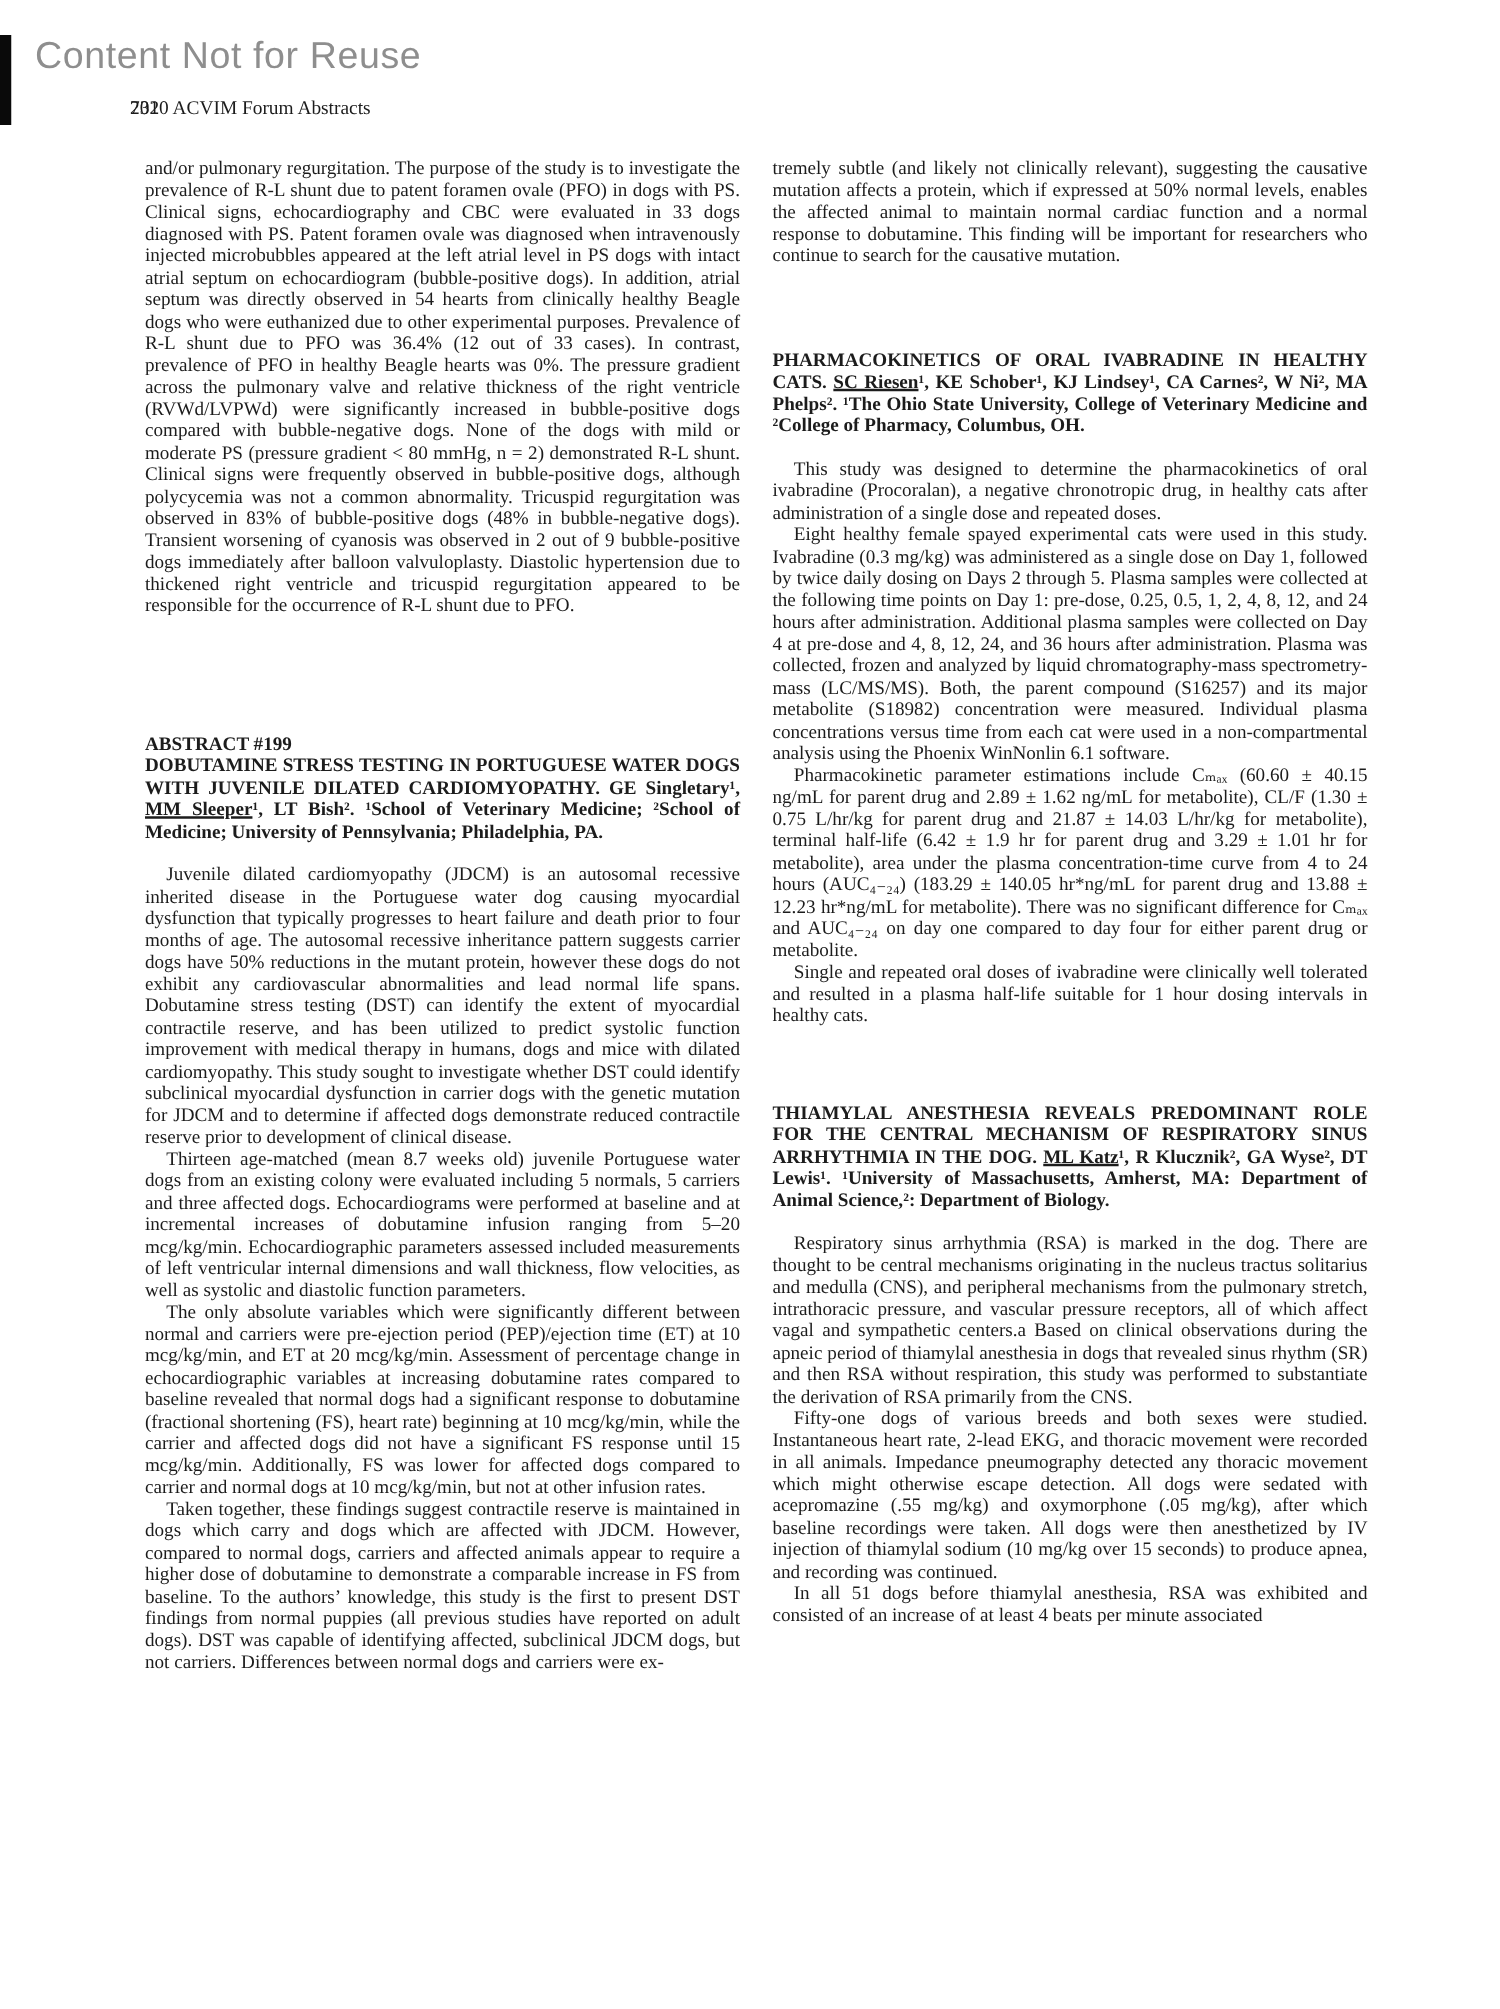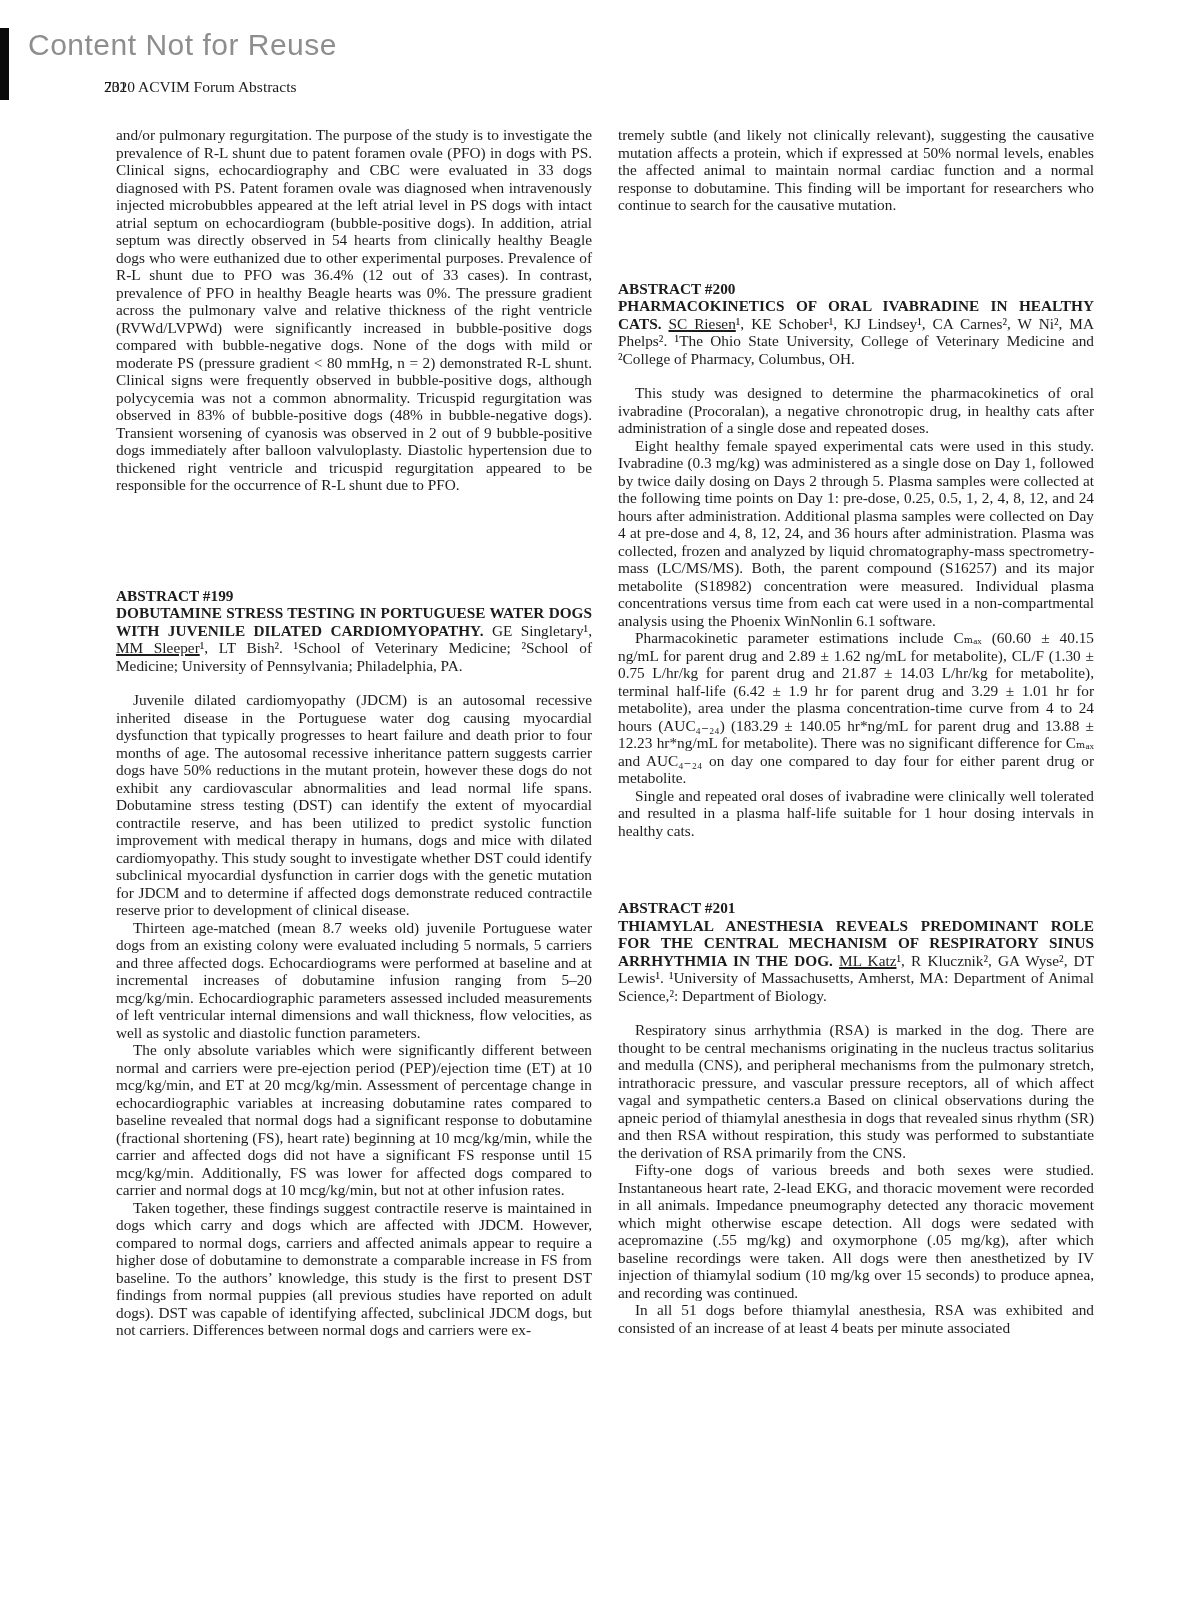--- a/index.html
+++ b/index.html
@@ -52,21 +52,21 @@
     text-align:justify;
     font-size:15.3px;
     line-height:17.5px;
   }
   .col p{ margin:0; }
   p.body-par{ text-indent:17px; }
   p.cont-par{ text-indent:0; }
   .abs-label{ font-weight:bold; }
   .abs-heading{ margin:0; }
   .abs-title{ font-weight:bold; }
-  .authors{ font-weight:normal; }
+  .authors{ font-weight:bold; }
   .underlined-author{ text-decoration:underline; text-decoration-thickness:1.5px; }
   .spacer{ width:100%; }
   .sp-l1{ height:93px; }
   .sp-r1{ height:66px; }
   .sp-r2{ height:60px; }
   .first-after-head{ margin-top:17px !important; }
 </style>
 </head>
 <body>
 
@@ -98,33 +98,31 @@
       <p class="body-par">The only absolute variables which were significantly different between normal and carriers were pre-ejection period (PEP)/ejection time (ET) at 10 mcg/kg/min, and ET at 20 mcg/kg/min. Assessment of percentage change in echocardiographic variables at increasing dobutamine rates compared to baseline revealed that normal dogs had a significant response to dobutamine (fractional shortening (FS), heart rate) beginning at 10 mcg/kg/min, while the carrier and affected dogs did not have a significant FS response until 15 mcg/kg/min. Additionally, FS was lower for affected dogs compared to carrier and normal dogs at 10 mcg/kg/min, but not at other infusion rates.</p>
       <p class="body-par">Taken together, these findings suggest contractile reserve is maintained in dogs which carry and dogs which are affected with JDCM. However, compared to normal dogs, carriers and affected animals appear to require a higher dose of dobutamine to demonstrate a comparable increase in FS from baseline. To the authors’ knowledge, this study is the first to present DST findings from normal puppies (all previous studies have reported on adult dogs). DST was capable of identifying affected, subclinical JDCM dogs, but not carriers. Differences between normal dogs and carriers were ex-</p>
     </div>
 
     <div class="col">
       <p class="cont-par">tremely subtle (and likely not clinically relevant), suggesting the causative mutation affects a protein, which if expressed at 50% normal levels, enables the affected animal to maintain normal cardiac function and a normal response to dobutamine. This finding will be important for researchers who continue to search for the causative mutation.</p>
 
       <div class="spacer sp-r1"></div>
 
       <div class="abs-heading">
-        <div class="abs-label">ABSTRACT #200</div>
         <p><span class="abs-title">PHARMACOKINETICS OF ORAL IVABRADINE IN HEALTHY CATS.</span><span class="authors"> </span><span class="authors underlined-author">SC Riesen</span><span class="authors">¹, KE Schober¹, KJ Lindsey¹, CA Carnes², W Ni², MA Phelps². ¹The Ohio State University, College of Veterinary Medicine and ²College of Pharmacy, Columbus, OH.</span></p>
       </div>
 
       <p class="body-par first-after-head">This study was designed to determine the pharmacokinetics of oral ivabradine (Procoralan), a negative chronotropic drug, in healthy cats after administration of a single dose and repeated doses.</p>
       <p class="body-par">Eight healthy female spayed experimental cats were used in this study. Ivabradine (0.3 mg/kg) was administered as a single dose on Day 1, followed by twice daily dosing on Days 2 through 5. Plasma samples were collected at the following time points on Day 1: pre-dose, 0.25, 0.5, 1, 2, 4, 8, 12, and 24 hours after administration. Additional plasma samples were collected on Day 4 at pre-dose and 4, 8, 12, 24, and 36 hours after administration. Plasma was collected, frozen and analyzed by liquid chromatography-mass spectrometry-mass (LC/MS/MS). Both, the parent compound (S16257) and its major metabolite (S18982) concentration were measured. Individual plasma concentrations versus time from each cat were used in a non-compartmental analysis using the Phoenix WinNonlin 6.1 software.</p>
       <p class="body-par">Pharmacokinetic parameter estimations include Cₘₐₓ (60.60 ± 40.15 ng/mL for parent drug and 2.89 ± 1.62 ng/mL for metabolite), CL/F (1.30 ± 0.75 L/hr/kg for parent drug and 21.87 ± 14.03 L/hr/kg for metabolite), terminal half-life (6.42 ± 1.9 hr for parent drug and 3.29 ± 1.01 hr for metabolite), area under the plasma concentration-time curve from 4 to 24 hours (AUC₄₋₂₄) (183.29 ± 140.05 hr*ng/mL for parent drug and 13.88 ± 12.23 hr*ng/mL for metabolite). There was no significant difference for Cₘₐₓ and AUC₄₋₂₄ on day one compared to day four for either parent drug or metabolite.</p>
       <p class="body-par">Single and repeated oral doses of ivabradine were clinically well tolerated and resulted in a plasma half-life suitable for 1 hour dosing intervals in healthy cats.</p>
 
       <div class="spacer sp-r2"></div>
 
       <div class="abs-heading">
-        <div class="abs-label">ABSTRACT #201</div>
         <p><span class="abs-title">THIAMYLAL ANESTHESIA REVEALS PREDOMINANT ROLE FOR THE CENTRAL MECHANISM OF RESPIRATORY SINUS ARRHYTHMIA IN THE DOG.</span><span class="authors"> </span><span class="authors underlined-author">ML Katz</span><span class="authors">¹, R Klucznik², GA Wyse², DT Lewis¹. ¹University of Massachusetts, Amherst, MA: Department of Animal Science,²: Department of Biology.</span></p>
       </div>
 
       <p class="body-par first-after-head">Respiratory sinus arrhythmia (RSA) is marked in the dog. There are thought to be central mechanisms originating in the nucleus tractus solitarius and medulla (CNS), and peripheral mechanisms from the pulmonary stretch, intrathoracic pressure, and vascular pressure receptors, all of which affect vagal and sympathetic centers.a Based on clinical observations during the apneic period of thiamylal anesthesia in dogs that revealed sinus rhythm (SR) and then RSA without respiration, this study was performed to substantiate the derivation of RSA primarily from the CNS.</p>
       <p class="body-par">Fifty-one dogs of various breeds and both sexes were studied. Instantaneous heart rate, 2-lead EKG, and thoracic movement were recorded in all animals. Impedance pneumography detected any thoracic movement which might otherwise escape detection. All dogs were sedated with acepromazine (.55 mg/kg) and oxymorphone (.05 mg/kg), after which baseline recordings were taken. All dogs were then anesthetized by IV injection of thiamylal sodium (10 mg/kg over 15 seconds) to produce apnea, and recording was continued.</p>
       <p class="body-par">In all 51 dogs before thiamylal anesthesia, RSA was exhibited and consisted of an increase of at least 4 beats per minute associated</p>
     </div>
 
   </div>
 </div>

